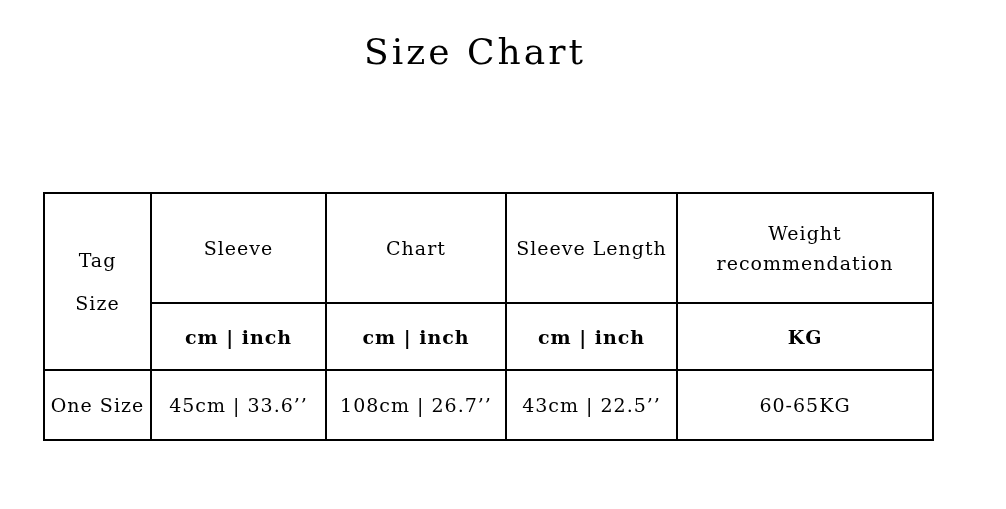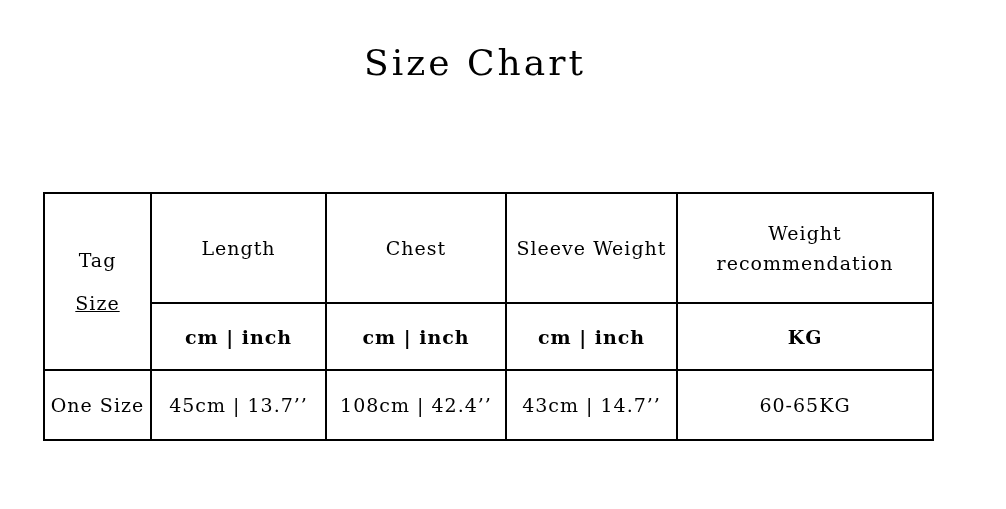--- a/index.html
+++ b/index.html
@@ -10,21 +10,21 @@
     width: 1006px;
     height: 509px;
     position: relative;
     overflow: hidden;
     background: #ffffff;
     color: #000000;
     font-family: "DejaVu Serif", serif;
   }
   .page-title {
     position: absolute;
-    top: 42px;
+    top: 31px;
     left: 0;
     width: 950px;
     text-align: center;
     font-size: 36px;
     letter-spacing: 3px;
     white-space: nowrap;
   }
   table.size-table {
     position: absolute;
     left: 43px;
@@ -43,53 +43,53 @@
   }
   tr.header-row-1 td { height: 108px; }
   tr.header-row-2 td { height: 65px; font-weight: bold; }
   tr.data-row td     { height: 68px; }
   td.weight-head {
     font-size: 25px;
     line-height: 1.6;
     letter-spacing: 1px;
   }
   .tag-line { line-height: 1.2; }
-  .tag-line + .tag-line { margin-top: 20px; text-decoration: underline; }
+  .tag-line + .tag-line { margin-top: 20px; }
 </style>
 </head>
 <body>
 
 <div class="page-title">Size Chart</div>
 
 <table class="size-table">
   <colgroup>
     <col style="width:107px">
     <col style="width:175px">
     <col style="width:180px">
     <col style="width:171px">
     <col style="width:256px">
   </colgroup>
   <tbody>
     <tr class="header-row-1">
       <td rowspan="2">
         <div class="tag-line">Tag</div>
         <div class="tag-line">Size</div>
       </td>
-      <td>Length</td>
-      <td>Chest</td>
-      <td>Sleeve Weight</td>
+      <td>Sleeve</td>
+      <td>Chart</td>
+      <td>Sleeve Length</td>
       <td class="weight-head">Weight recommendation</td>
     </tr>
     <tr class="header-row-2">
       <td>cm | inch</td>
       <td>cm | inch</td>
       <td>cm | inch</td>
       <td>KG</td>
     </tr>
     <tr class="data-row">
       <td>One Size</td>
-      <td>45cm | 13.7’’</td>
-      <td>108cm | 42.4’’</td>
-      <td>43cm | 14.7’’</td>
+      <td>45cm | 33.6’’</td>
+      <td>108cm | 26.7’’</td>
+      <td>43cm | 22.5’’</td>
       <td>60-65KG</td>
     </tr>
   </tbody>
 </table>
 
 </body></html>

